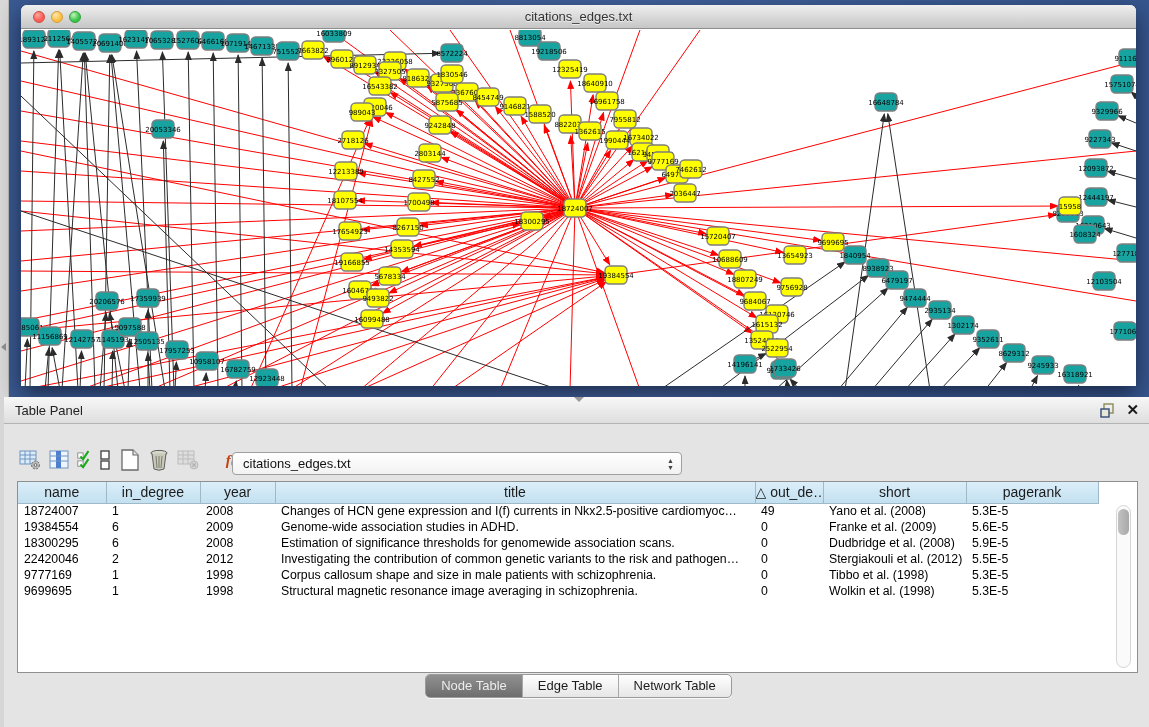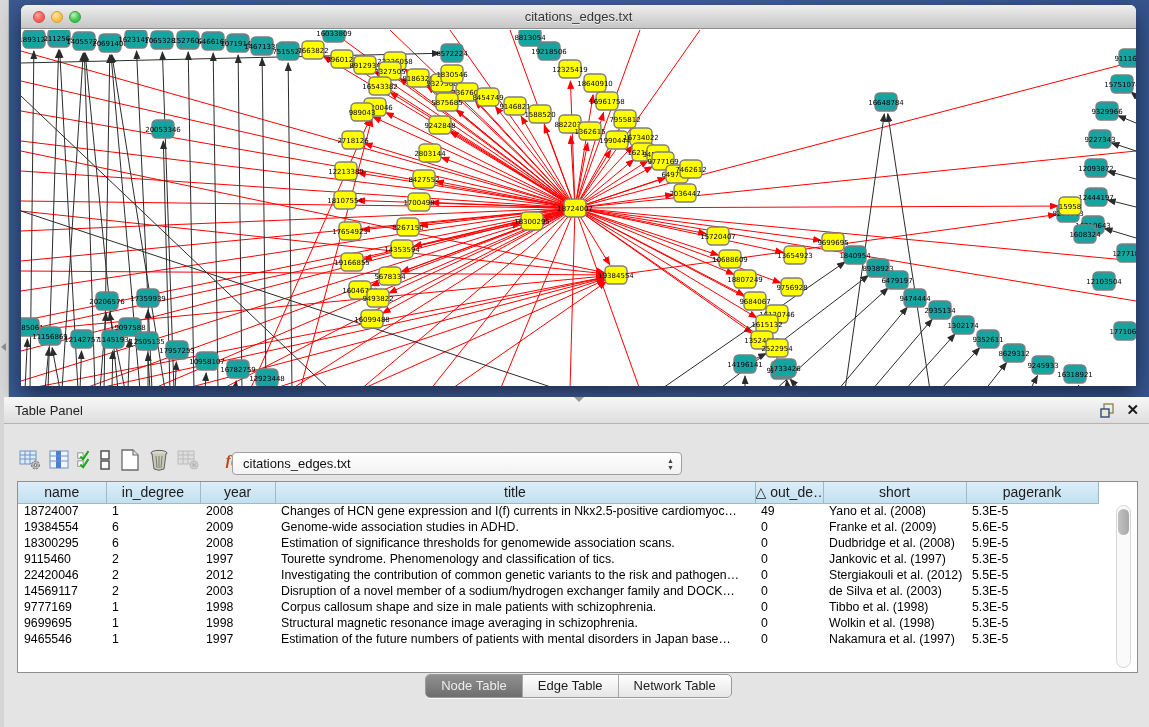--- a/index.html
+++ b/index.html
@@ -845,47 +845,27 @@
             <td>18300295</td>
             <td>6</td>
             <td>2008</td>
             <td>Estimation of significance thresholds for genomewide association scans.</td>
             <td>0</td>
             <td>Dudbridge et al. (2008)</td>
             <td>5.9E-5</td>
             <td></td>
           </tr>
           <tr>
-            <td>9115460</td>
-            <td>2</td>
-            <td>1997</td>
-            <td>Tourette syndrome. Phenomenology and classification of tics.</td>
-            <td>0</td>
-            <td>Jankovic et al. (1997)</td>
-            <td>5.3E-5</td>
-            <td></td>
-          </tr>
-          <tr>
             <td>22420046</td>
             <td>2</td>
             <td>2012</td>
             <td>Investigating the contribution of common genetic variants to the risk and pathogen…</td>
             <td>0</td>
             <td>Stergiakouli et al. (2012)</td>
             <td>5.5E-5</td>
-            <td></td>
-          </tr>
-          <tr>
-            <td>14569117</td>
-            <td>2</td>
-            <td>2003</td>
-            <td>Disruption of a novel member of a sodium/hydrogen exchanger family and DOCK…</td>
-            <td>0</td>
-            <td>de Silva et al. (2003)</td>
-            <td>5.3E-5</td>
             <td></td>
           </tr>
           <tr>
             <td>9777169</td>
             <td>1</td>
             <td>1998</td>
             <td>Corpus callosum shape and size in male patients with schizophrenia.</td>
             <td>0</td>
             <td>Tibbo et al. (1998)</td>
             <td>5.3E-5</td>
@@ -894,30 +874,20 @@
           <tr>
             <td>9699695</td>
             <td>1</td>
             <td>1998</td>
             <td>Structural magnetic resonance image averaging in schizophrenia.</td>
             <td>0</td>
             <td>Wolkin et al. (1998)</td>
             <td>5.3E-5</td>
             <td></td>
           </tr>
-          <tr>
-            <td>9465546</td>
-            <td>1</td>
-            <td>1997</td>
-            <td>Estimation of the future numbers of patients with mental disorders in Japan base…</td>
-            <td>0</td>
-            <td>Nakamura et al. (1997)</td>
-            <td>5.3E-5</td>
-            <td></td>
-          </tr>
         </tbody>
     </table>
     <div class="vscroll">
       <div class="thumb"></div>
     </div>
   </div>
 
   <div class="tabbar">
     <div class="seg" id="seg-tabs">
         <div class="tab sel">Node Table</div>

